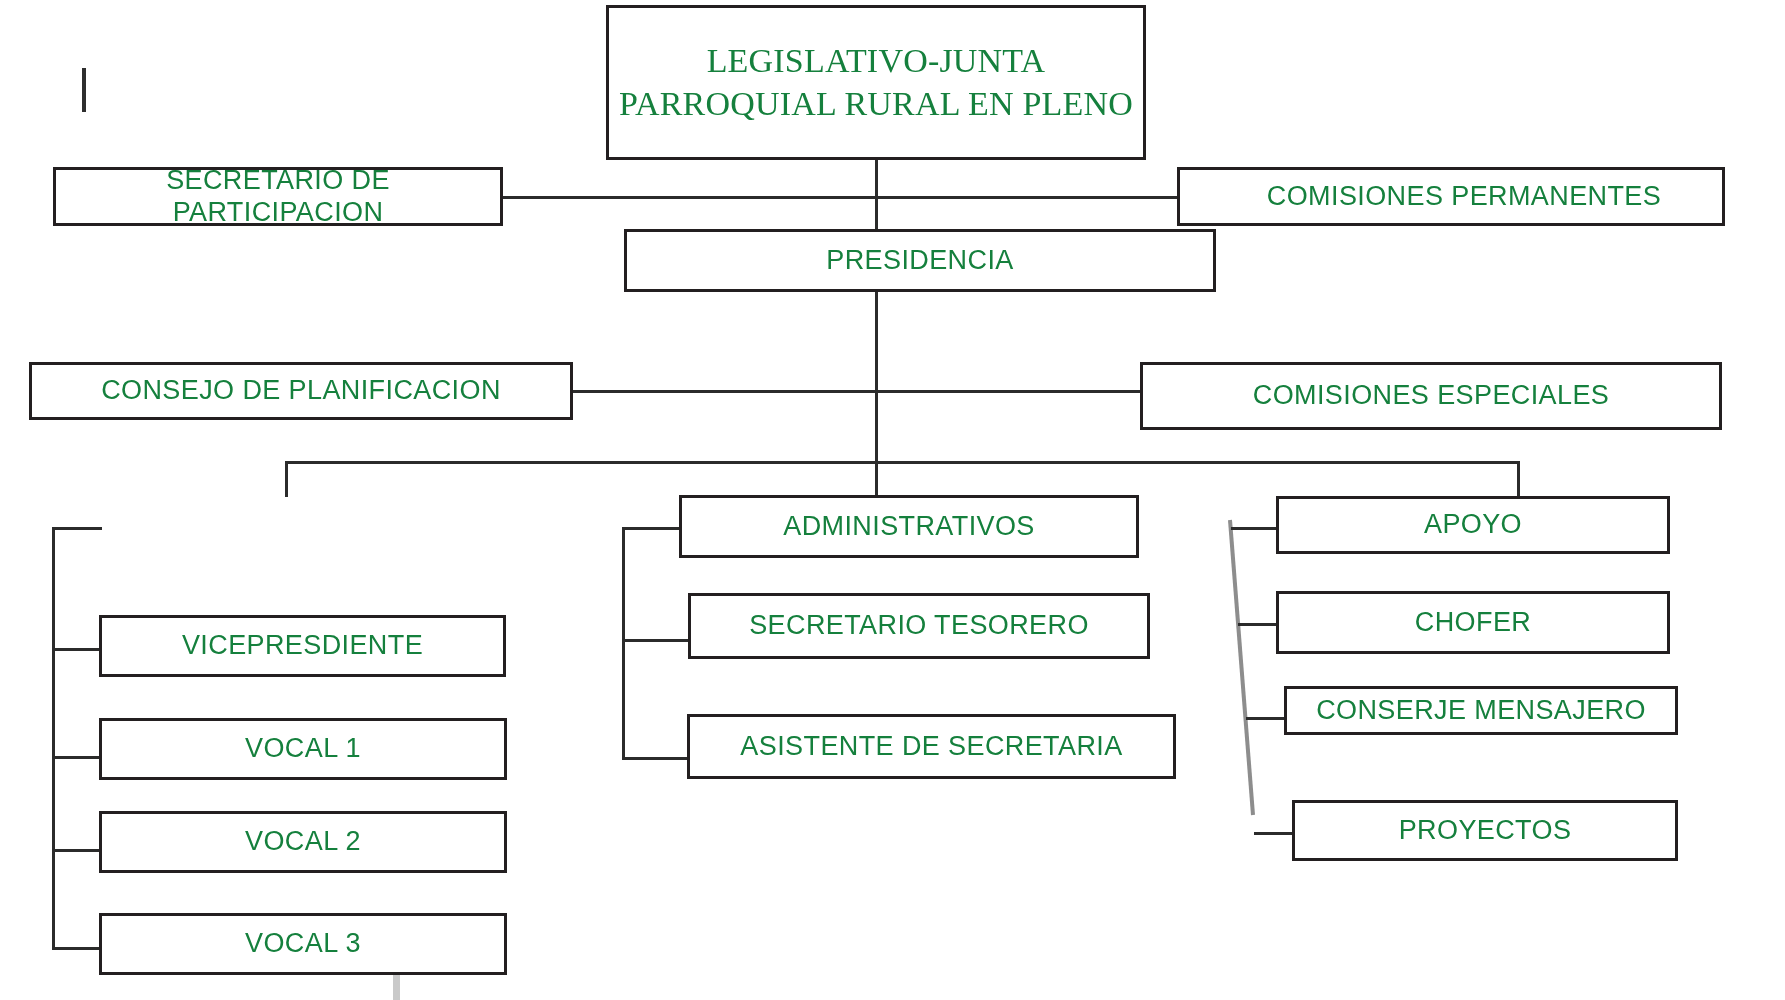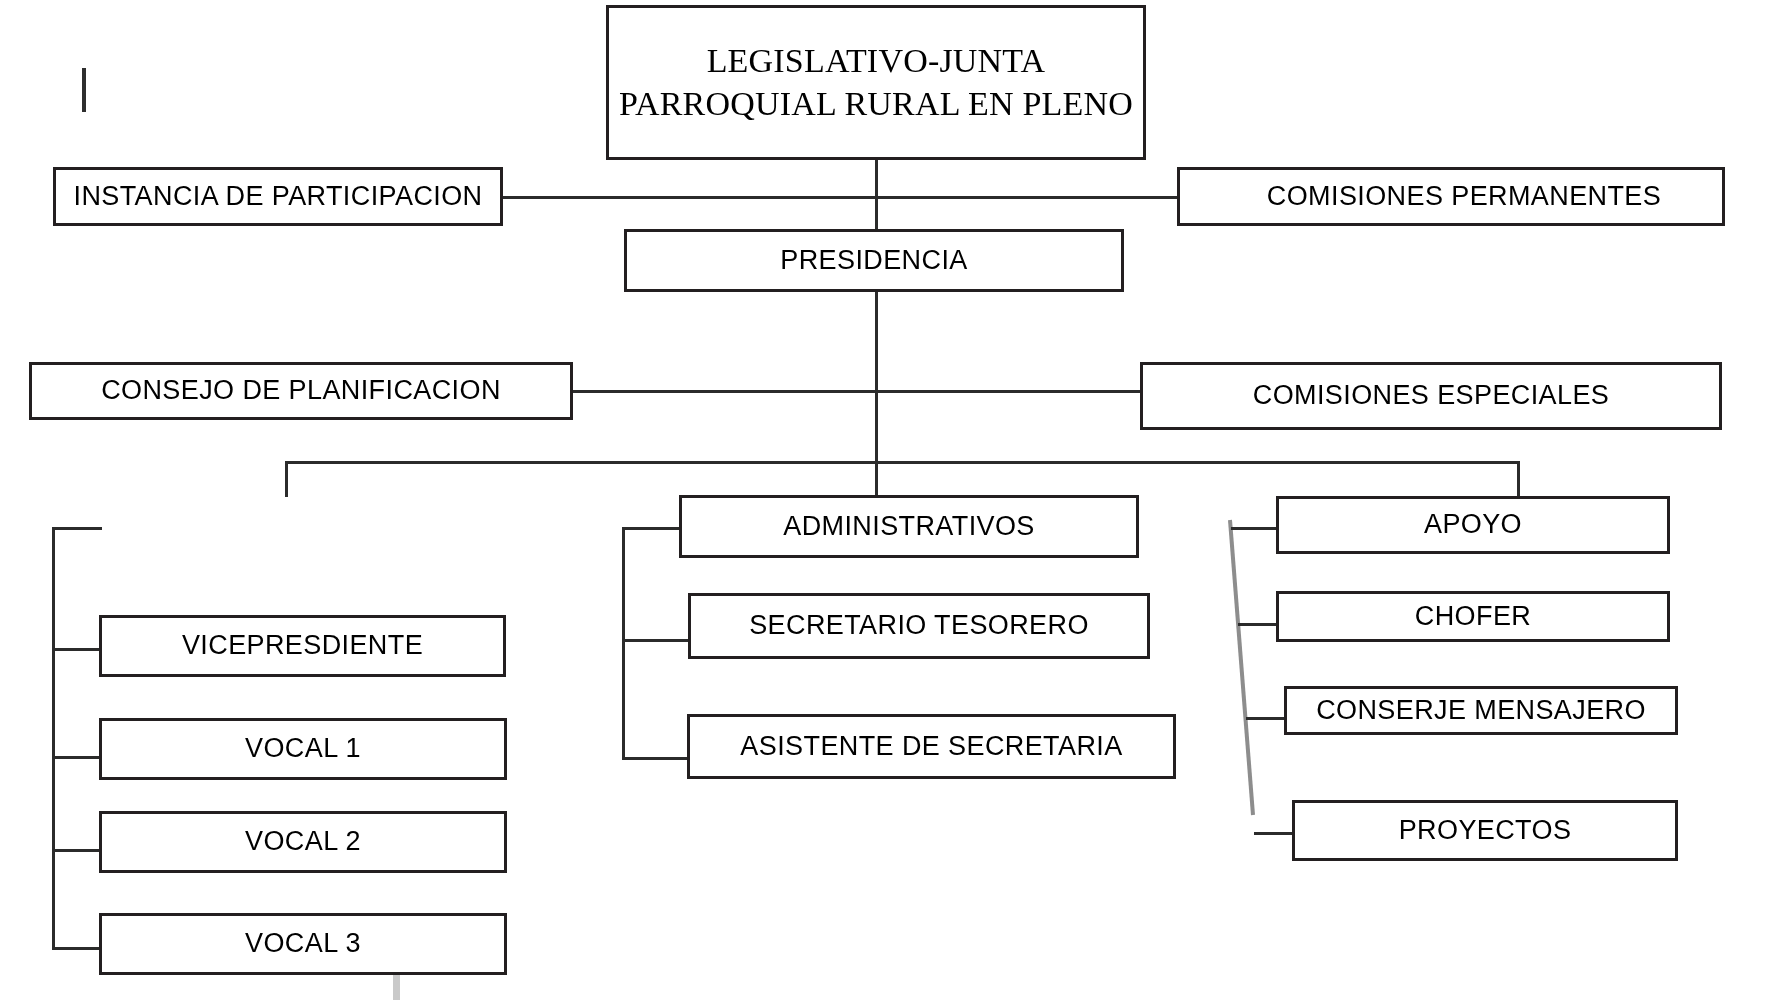--- a/index.html
+++ b/index.html
@@ -20,21 +20,21 @@
   
   .node {
     position: absolute;
     box-sizing: border-box;
     border: 3px solid #231f20;
     background: #ffffff;
     display: flex;
     align-items: center;
     justify-content: center;
     text-align: center;
-    color: #000000;
+    color: #15803d;
     font-family: "Liberation Sans", sans-serif;
     font-size: 27px;
     letter-spacing: 0.4px;
     line-height: 1.18;
     padding: 0 6px;
   }
   .node.serif {
     font-family: "Liberation Serif", serif;
     font-size: 34px;
     line-height: 1.25;
@@ -96,28 +96,28 @@
   <div class="ln h" style="left:1231px; top:527px; width:46px;"></div>
   <div class="ln h" style="left:1238px; top:623px; width:42px;"></div>
   <div class="ln h" style="left:1246px; top:717px; width:40px;"></div>
   <div class="ln h" style="left:1254px; top:832px; width:38px;"></div>
 
   <div class="node serif" style="left:606px; top:5px; width:540px; height:155px;">
     <span class="label">LEGISLATIVO-JUNTA PARROQUIAL RURAL EN PLENO</span>
   </div>
 
   <div class="node" style="left:53px; top:167px; width:450px; height:59px;">
-    <span class="label">INSTANCIA DE PARTICIPACION</span>
+    <span class="label">SECRETARIO DE PARTICIPACION</span>
   </div>
 
   <div class="node" style="left:1177px; top:167px; width:548px; height:59px;padding-left:32px;">
     <span class="label">COMISIONES PERMANENTES</span>
   </div>
 
-  <div class="node" style="left:624px; top:229px; width:500px; height:63px;">
+  <div class="node" style="left:624px; top:229px; width:592px; height:63px;">
     <span class="label">PRESIDENCIA</span>
   </div>
 
   <div class="node" style="left:29px; top:362px; width:544px; height:58px;">
     <span class="label">CONSEJO DE PLANIFICACION</span>
   </div>
 
   <div class="node" style="left:1140px; top:362px; width:582px; height:68px;">
     <span class="label">COMISIONES ESPECIALES</span>
   </div>
@@ -148,21 +148,21 @@
   </div>
 
   <div class="node" style="left:687px; top:714px; width:489px; height:65px;">
     <span class="label">ASISTENTE DE SECRETARIA</span>
   </div>
 
   <div class="node" style="left:1276px; top:496px; width:394px; height:58px;">
     <span class="label">APOYO</span>
   </div>
 
-  <div class="node" style="left:1276px; top:591px; width:394px; height:51px;">
+  <div class="node" style="left:1276px; top:591px; width:394px; height:63px;">
     <span class="label">CHOFER</span>
   </div>
 
   <div class="node" style="left:1284px; top:686px; width:394px; height:49px;">
     <span class="label">CONSERJE MENSAJERO</span>
   </div>
 
   <div class="node" style="left:1292px; top:800px; width:386px; height:61px;">
     <span class="label">PROYECTOS</span>
   </div>

